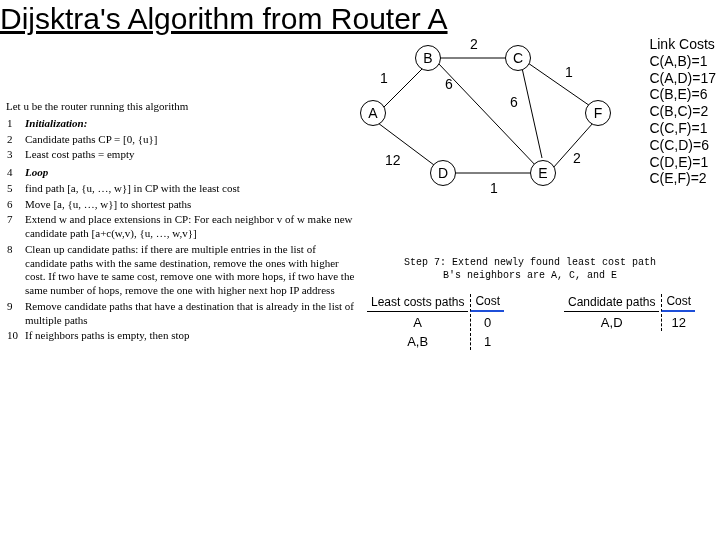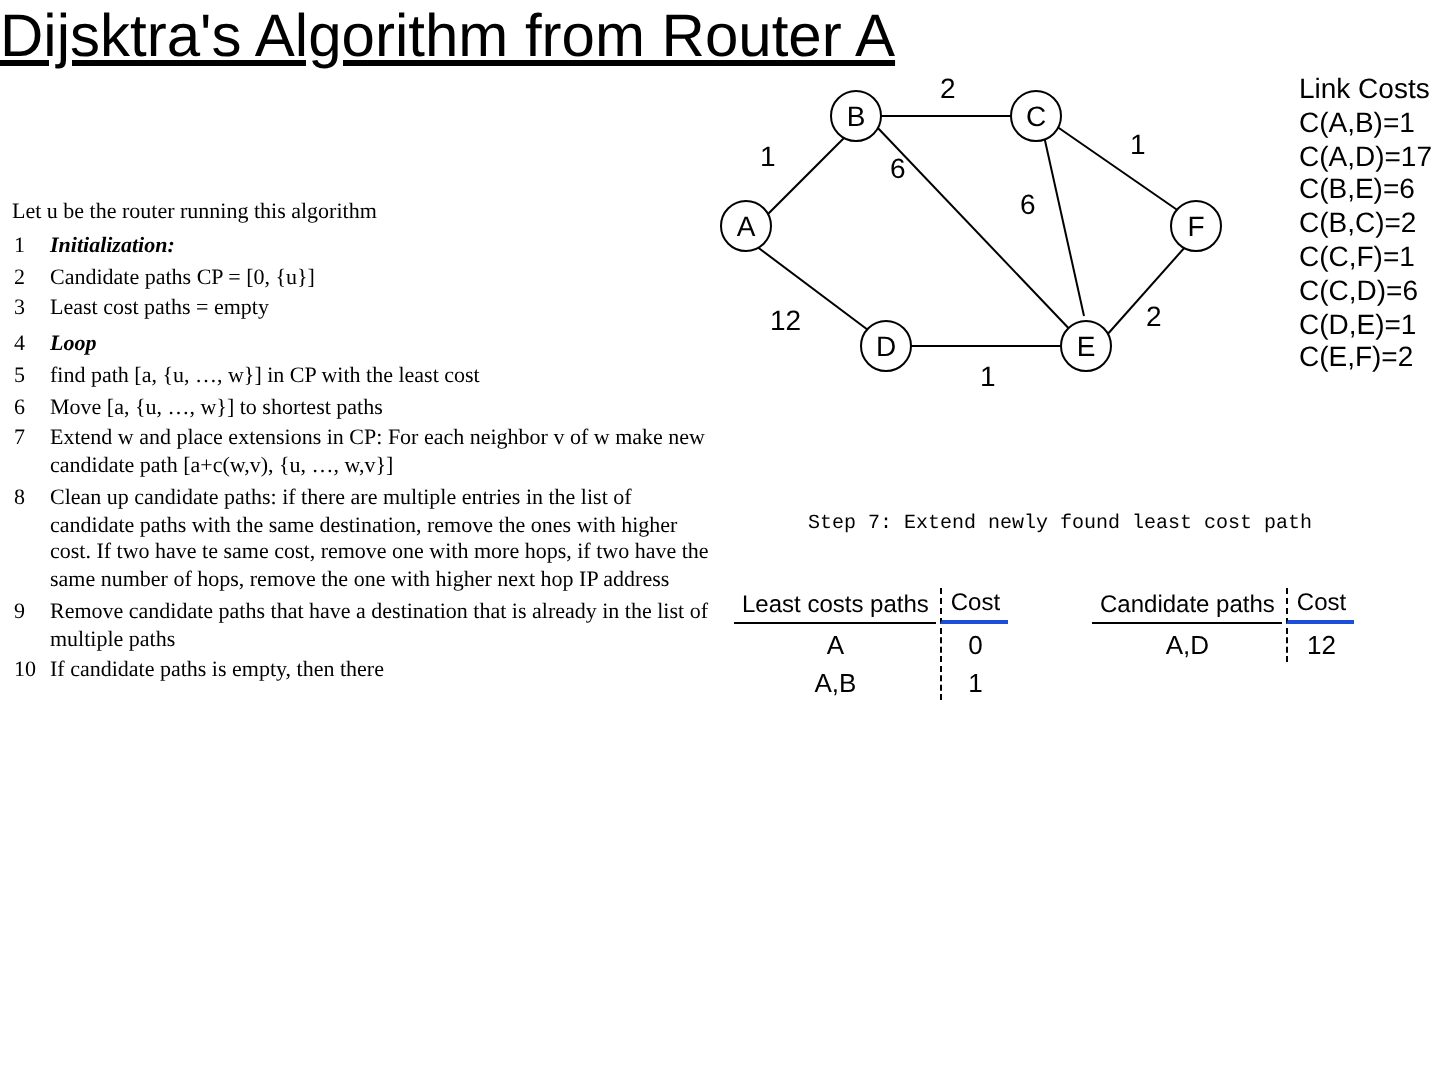--- a/index.html
+++ b/index.html
@@ -151,21 +151,21 @@
         <tr>
           <td class="num">8</td>
           <td class="txt">Clean up candidate paths: if there are multiple entries in the list of candidate paths with the same destination, remove the ones with higher cost. If two have te same cost, remove one with more hops, if two have the same number of hops, remove the one with higher next hop IP address</td>
         </tr>
         <tr>
           <td class="num">9</td>
           <td class="txt">Remove candidate paths that have a destination that is already in the list of multiple paths</td>
         </tr>
         <tr>
           <td class="num">10</td>
-          <td class="txt">If candidate paths is empty, then there</td>
+          <td class="txt">If neighbors paths is empty, then stop</td>
         </tr>
       </tbody>
     </table>
 </div>
 
 <svg class="graph-lines">
   <line x1="23" y1="73" x2="73" y2="23" stroke="#000"></line>
   <line x1="83" y1="18" x2="163" y2="18" stroke="#000"></line>
   <line x1="173" y1="23" x2="238" y2="68" stroke="#000"></line>
   <line x1="83" y1="23" x2="183" y2="128" stroke="#000"></line>
@@ -200,20 +200,21 @@
   <div>C(B,E)=6</div>
   <div>C(B,C)=2</div>
   <div>C(C,F)=1</div>
   <div>C(C,D)=6</div>
   <div>C(D,E)=1</div>
   <div>C(E,F)=2</div>
 </div>
 
 <div class="step-text">
   <div>Step 7: Extend newly found least cost path</div>
+  <div>B's neighbors are A, C, and E</div>
 </div>
 
 <table class="paths-table" style="left:365px">
   <thead>
       <tr>
     <th>Least costs paths</th>
     <th class="sep">Cost</th>
   </tr>
     </thead>
   <tbody>
@@ -221,21 +222,21 @@
       <td>A</td>
       <td class="sepcell">0</td>
     </tr>
     <tr>
       <td>A,B</td>
       <td class="sepcell">1</td>
     </tr>
   </tbody>
 </table>
 
-<table class="paths-table" style="left:544px">
+<table class="paths-table" style="left:562px">
   <thead>
       <tr>
     <th>Candidate paths</th>
     <th class="sep">Cost</th>
   </tr>
     </thead>
   <tbody>
     <tr>
       <td>A,D</td>
       <td class="sepcell">12</td>

